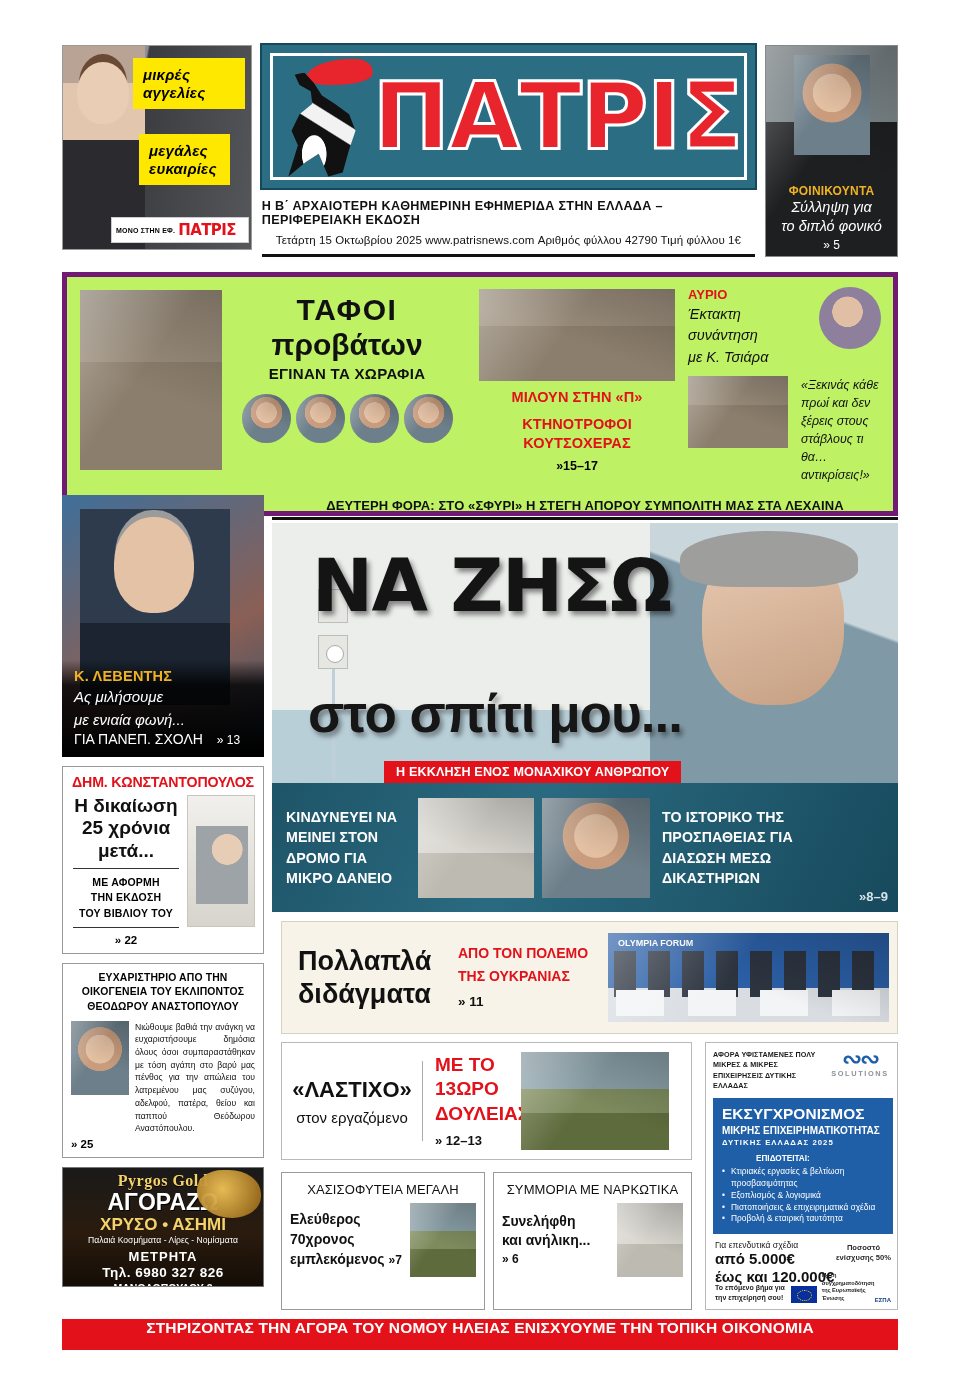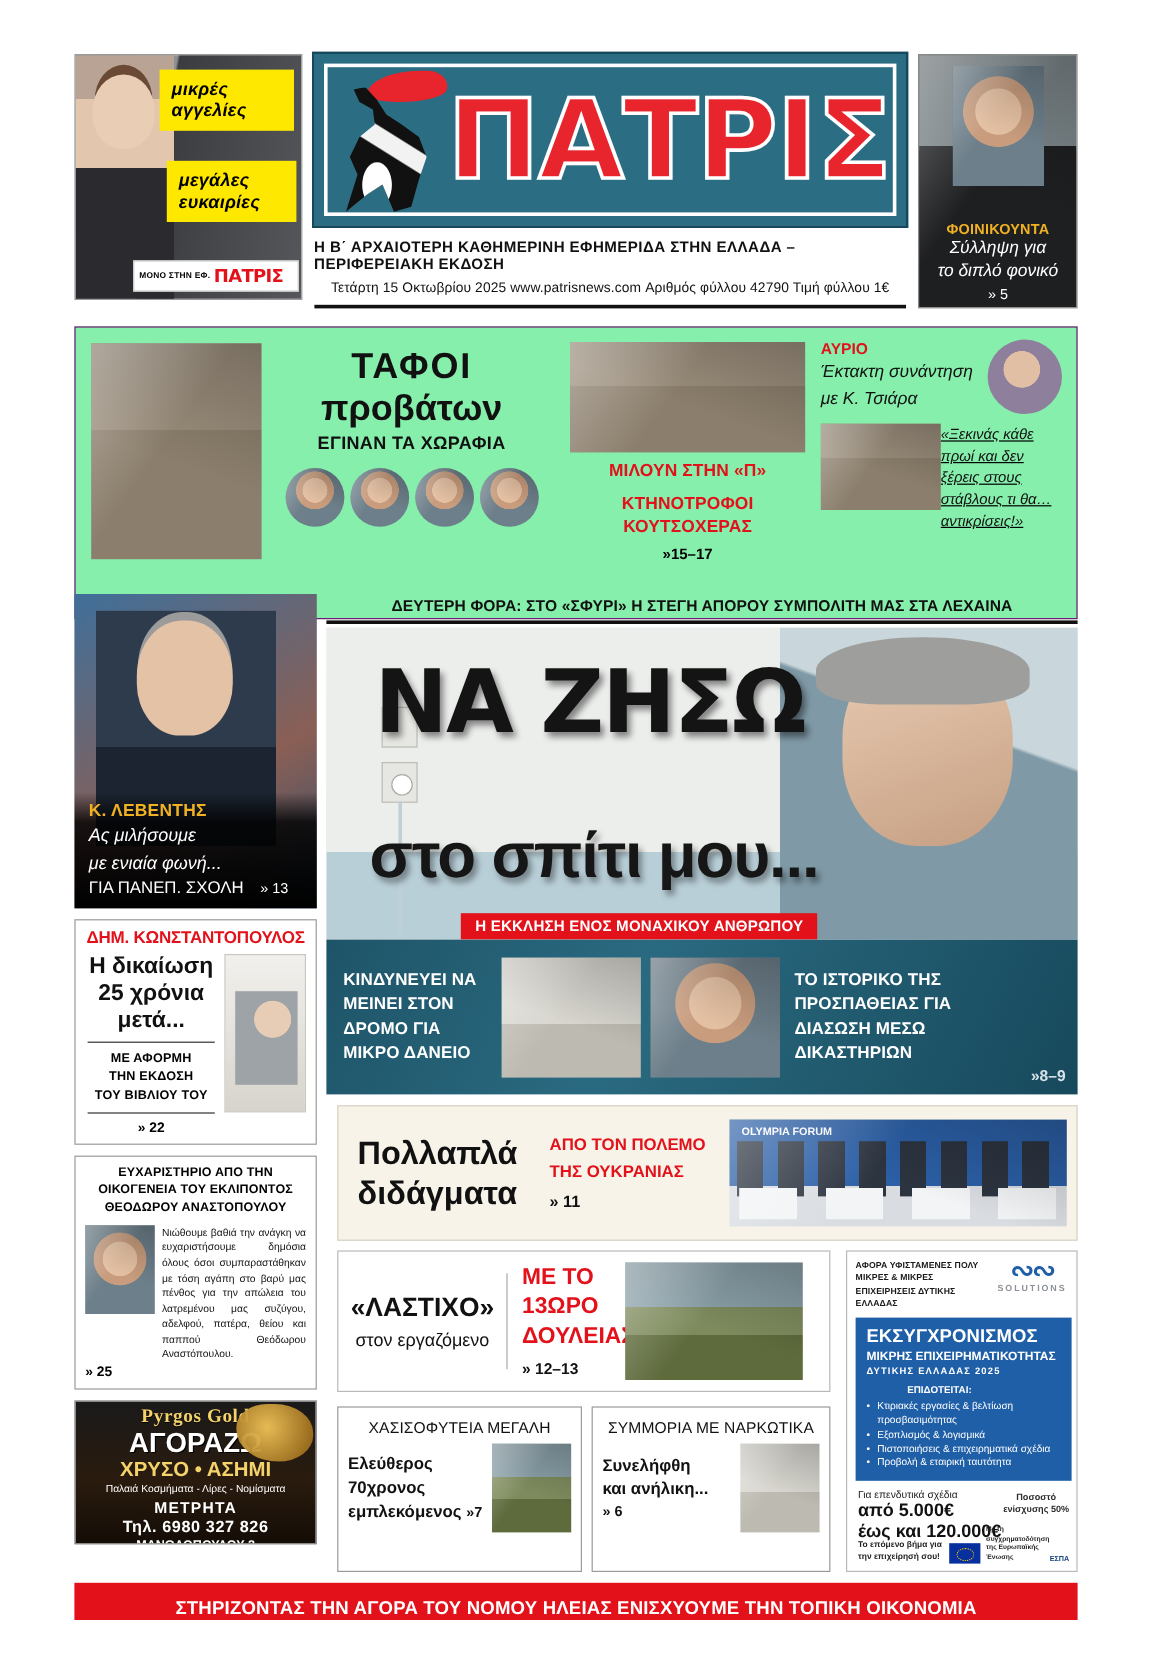--- a/index.html
+++ b/index.html
@@ -28,21 +28,21 @@
 
   .ad-classified{ width:190px; height:205px; border:1px solid #9a9a9a; position:relative; overflow:hidden;
      background: linear-gradient(100deg,#6d6f72 0%, #8e9095 38%, #3a3c40 39%, #55575b 100%); }
   .ad-classified .woman{ position:absolute; left:0; top:0; width:82px; height:205px;
      background: linear-gradient(#b9a394 0 18%, #e3c6ae 18% 46%, #2b2b2f 46% 100%); }
   .ad-classified .woman::after{ content:""; position:absolute; left:14px; top:16px; width:52px; height:62px;
      border-radius:50% 50% 46% 46%; background:#e9cdb4; box-shadow: 0 -10px 0 -2px #6b4a35; }
   .yellowbox{ position:absolute; background:#ffe800; color:#000; font-weight:700;
      font-size:15px; line-height:1.18; padding:8px 6px 8px 10px; font-style:italic; letter-spacing:.2px;}
   .yb1{ left:70px; top:12px; width:112px; }
-  .yb2{ left:76px; top:88px; width:108px; }
+  .yb2{ left:76px; top:88px; width:91px; }
   .ad-classified .mono{ position:absolute; left:48px; bottom:6px; width:138px; height:26px;
      background:#fff; border:1px solid #ccc; display:flex; align-items:center; gap:3px; padding-left:4px; }
   .ad-classified .mono .m1{ font-size:7px; font-weight:700; color:#000; letter-spacing:.2px;}
   .ad-classified .mono .m2{ font-size:15px; font-weight:800; color:#e2111a; letter-spacing:-.6px;
      font-family:"DejaVu Sans", sans-serif; }
 
   .masthead{ flex:1; display:flex; flex-direction:column; align-items:center; }
   .logo-box{ width:100%; height:148px; background:#2b6d82; border:3px solid #2b6d82;
      outline:2px solid #14485c; position:relative; display:flex; align-items:center; }
   .logo-box .inner{ position:absolute; inset:5px; border:3px solid #fff; }
@@ -69,39 +69,39 @@
      background:linear-gradient(#6f7a7e 0 38%, #2a2b2d 38% 100%); }
   .corner-news .bgimg{ position:absolute; inset:0; background:linear-gradient(#7b8589 0 36%, #1e1f21 36% 100%); }
   .corner-news .portrait{ position:absolute; left:28px; top:9px; width:76px; height:100px; }
   .corner-news .txt{ position:absolute; left:0; right:0; bottom:4px; text-align:center; color:#fff;margin-top:36px; }
   .corner-news .kicker{ color:#f0b222; font-weight:800; font-size:12px; letter-spacing:.2px; }
   .corner-news .l{ font-size:14.5px; font-weight:400; line-height:1.3; font-style:italic; }
   .corner-news .pg{ font-size:12px; margin-top:2px; }
 
   
   .sheeprow{ position:absolute; left:62px; top:272px; width:836px; height:244px;
-     background:#86efac; border:1px solid #701a75; display:flex; }
+     background:#bef264; border:5px solid #701a75; display:flex; }
   .sheeprow .p1{ width:142px; height:180px; margin:13px 0 0 13px; }
   .sr-mid{ width:250px; padding-top:16px; text-align:center; }
   .sr-mid .t1{ font-size:30px; font-weight:800; letter-spacing:1.5px; color:#111; }
   .sr-mid .t2{ font-size:30px; font-weight:800; color:#111; margin-top:1px; }
   .sr-mid .t3{ font-size:15px; font-weight:700; letter-spacing:.3px; color:#111; margin-top:3px; }
   .faces{ display:flex; gap:5px; justify-content:center; margin-top:12px; }
   .faces .f{ width:49px; height:49px; border-radius:50%; }
   .sr-col2{ width:210px; padding-top:12px; text-align:center; }
   .sr-col2 .p2{ width:196px; height:92px; margin:0 auto; }
   .sr-col2 .red{ color:#e2111a; font-weight:800; font-size:14.5px; line-height:1.35; margin-top:7px; letter-spacing:.1px; }
   .sr-col2 .pg{ font-size:12.5px; font-weight:700; margin-top:5px; }
   .sr-col3{ flex:1; padding:10px 12px 0 6px; }
   .sr-col3 .row1{ display:flex; align-items:flex-start; gap:8px; }
   .sr-col3 .kick{ color:#e2111a; font-weight:800; font-size:13px; }
   .sr-col3 .lead{ font-size:14.5px; font-style:italic; line-height:1.42; margin-top:2px; color:#111; }
   .sr-col3 .circ{ width:62px; height:62px; border-radius:50%; flex:0 0 62px;
      background: radial-gradient(circle at 46% 40%, #e0bfa5 0 30%, #8e7f9c 31% 100%); }
-  .sr-col3 .row2{ display:flex; gap:0; margin-top:8px;text-decoration:underline; }
+  .sr-col3 .row2{ display:flex; gap:13px; margin-top:8px; }
   .sr-col3 .p3{ width:100px; height:72px; flex:0 0 100px; }
   .sr-col3 .quote{ font-size:12.4px; font-style:italic; line-height:1.46; color:#111; }
 
   
   .leftcol{ position:absolute; left:62px; top:495px; width:202px; }
   .levendis{ height:262px; position:relative; overflow:hidden;
      background:linear-gradient(150deg,#3f6f9a,#8a5f55 60%,#35506b); }
   .levendis .subj{ position:absolute; left:18px; top:14px; width:150px; height:196px;
      background:linear-gradient(#2d3b4c 0 58%, #1b2430 58% 100%); }
   .levendis .subj::after{ content:""; position:absolute; left:34px; top:8px; width:80px; height:96px;
@@ -244,21 +244,21 @@
   .sb1{ left:281px; width:204px; }
   .sb2{ left:493px; width:199px; }
   .smallbox .hd{ text-align:center; font-size:13px; font-weight:400; padding-top:9px; color:#111;
      letter-spacing:.1px; }
   .smallbox .body{ display:flex; align-items:center; padding:6px 8px 0 8px; gap:6px; }
   .smallbox .txt{ flex:1; font-size:14px; font-weight:700; line-height:1.42; color:#111; }
   .smallbox .txt .pg{ font-weight:700; font-size:12px; }
   .smallbox .pic{ width:66px; height:74px; flex:0 0 66px; }
 
   .footerbar{ position:absolute; left:62px; top:1319px; width:836px; height:31px;
-     background:#e2111a; color:#fff; display:flex; align-items:flex-end; justify-content:center; }
+     background:#e2111a; color:#fff; display:flex; align-items:flex-start; justify-content:center; }
   .footerbar span{ font-size:15.5px; font-weight:800; letter-spacing:.15px; }
 </style>
 </head>
 <body>
 
 <div class="page">
 
   <div class="toprow">
 
     <div class="ad-classified">

